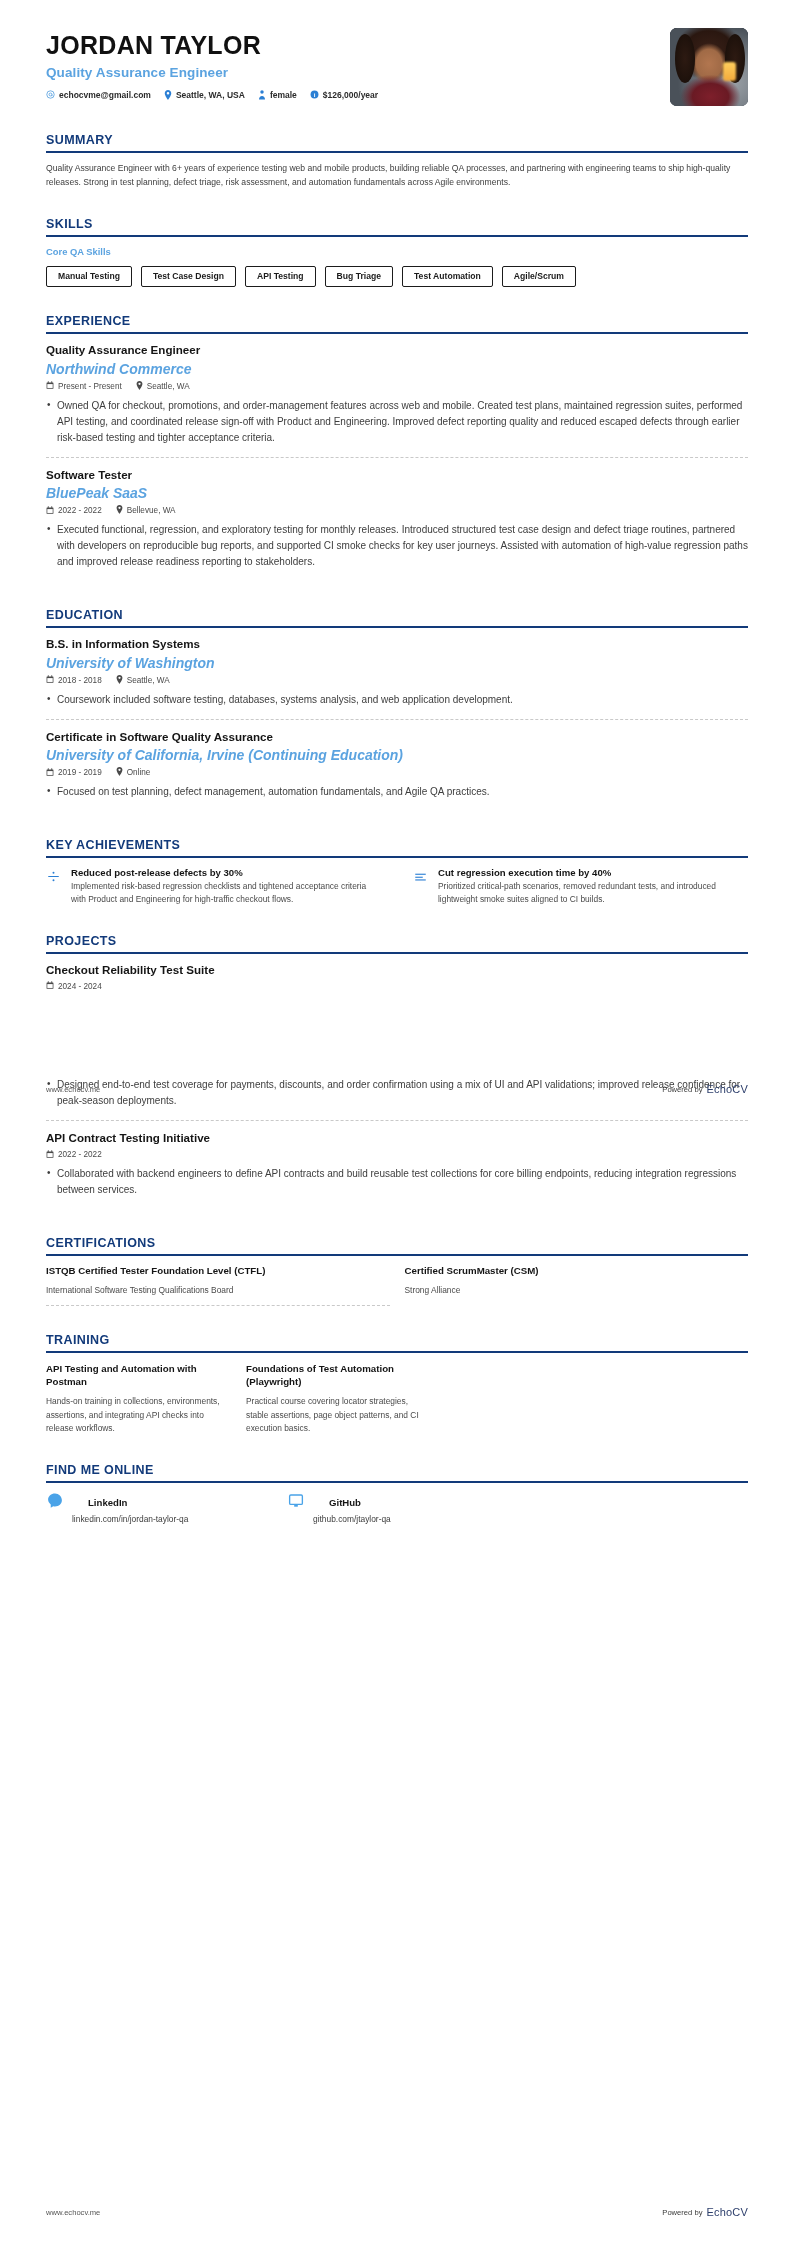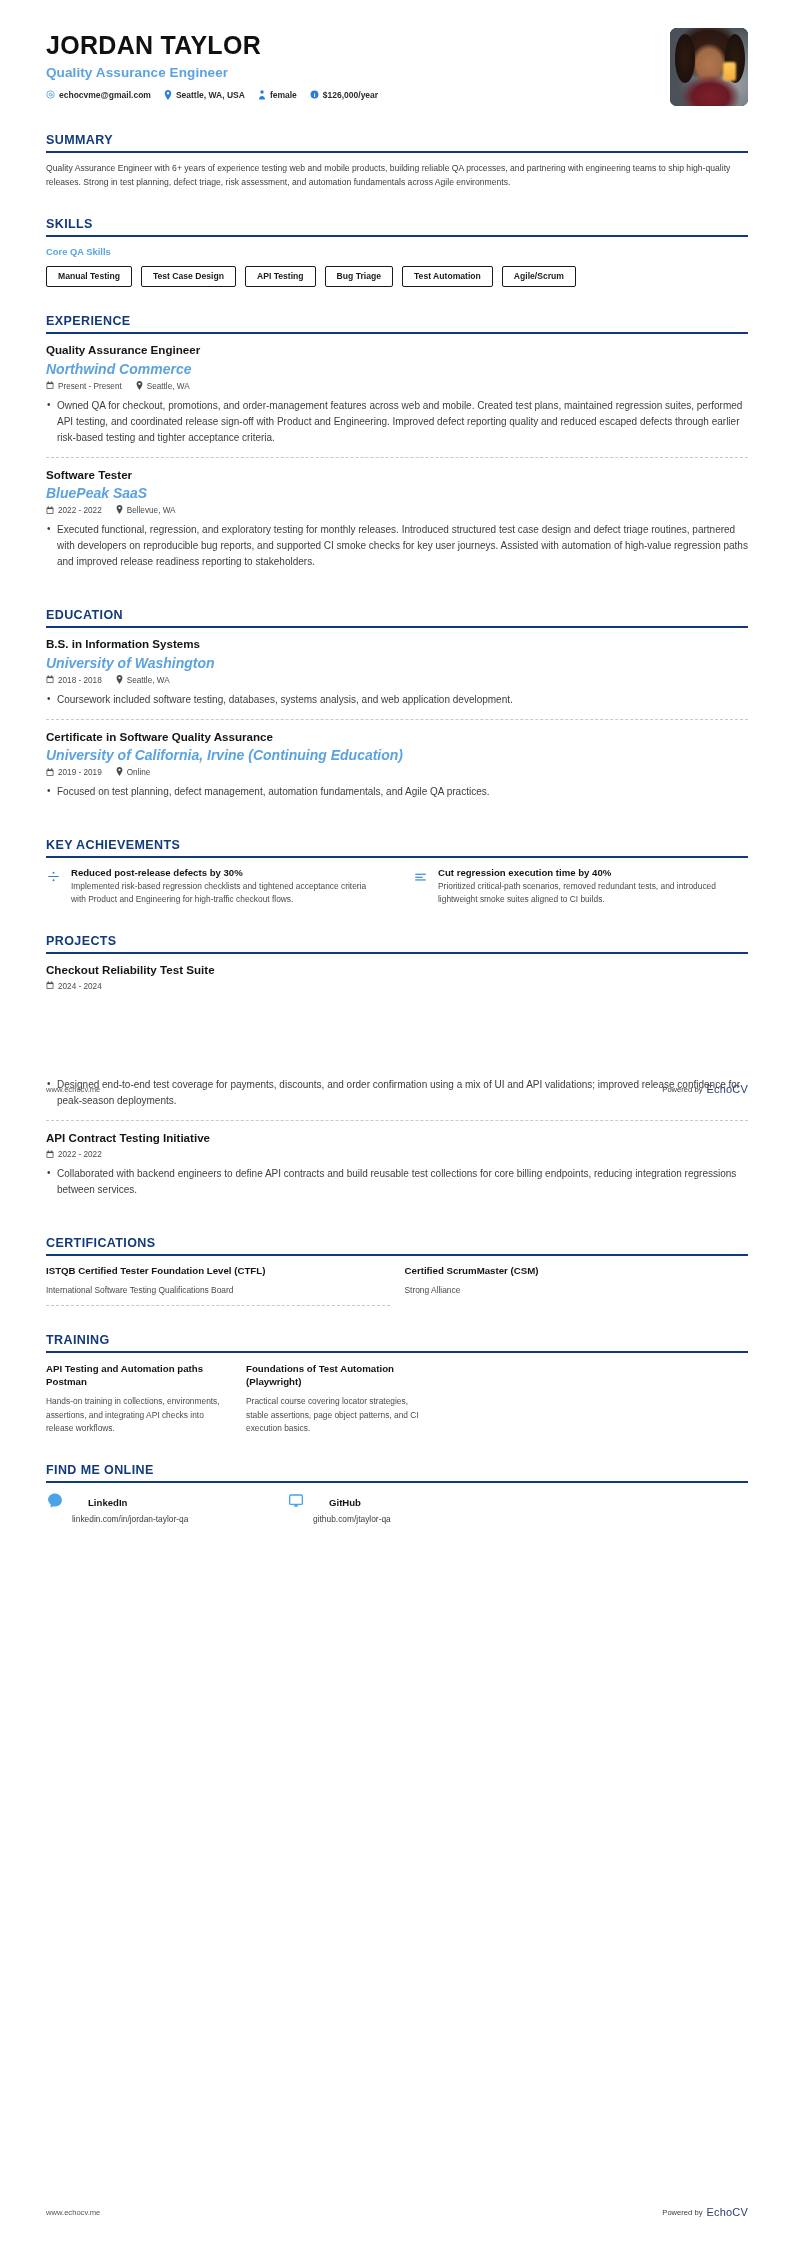--- a/index.html
+++ b/index.html
@@ -548,21 +548,21 @@
         </div>
       </div>
     </div>
 
     <div class="section">
       <div class="section-title">TRAINING</div>
       <div class="section-rule"></div>
       <div class="section-body">
         <div class="two-col">
           <div class="col" style="flex:0 0 185px;">
-            <div class="train-name">API Testing and Automation paths Postman</div>
+            <div class="train-name">API Testing and Automation with Postman</div>
             <div class="train-desc">Hands-on training in collections, environments, assertions, and integrating API checks into release workflows.</div>
           </div>
           <div class="col" style="flex:0 0 185px;">
             <div class="train-name">Foundations of Test Automation (Playwright)</div>
             <div class="train-desc">Practical course covering locator strategies, stable assertions, page object patterns, and CI execution basics.</div>
           </div>
           <div class="col"></div>
         </div>
       </div>
     </div>

